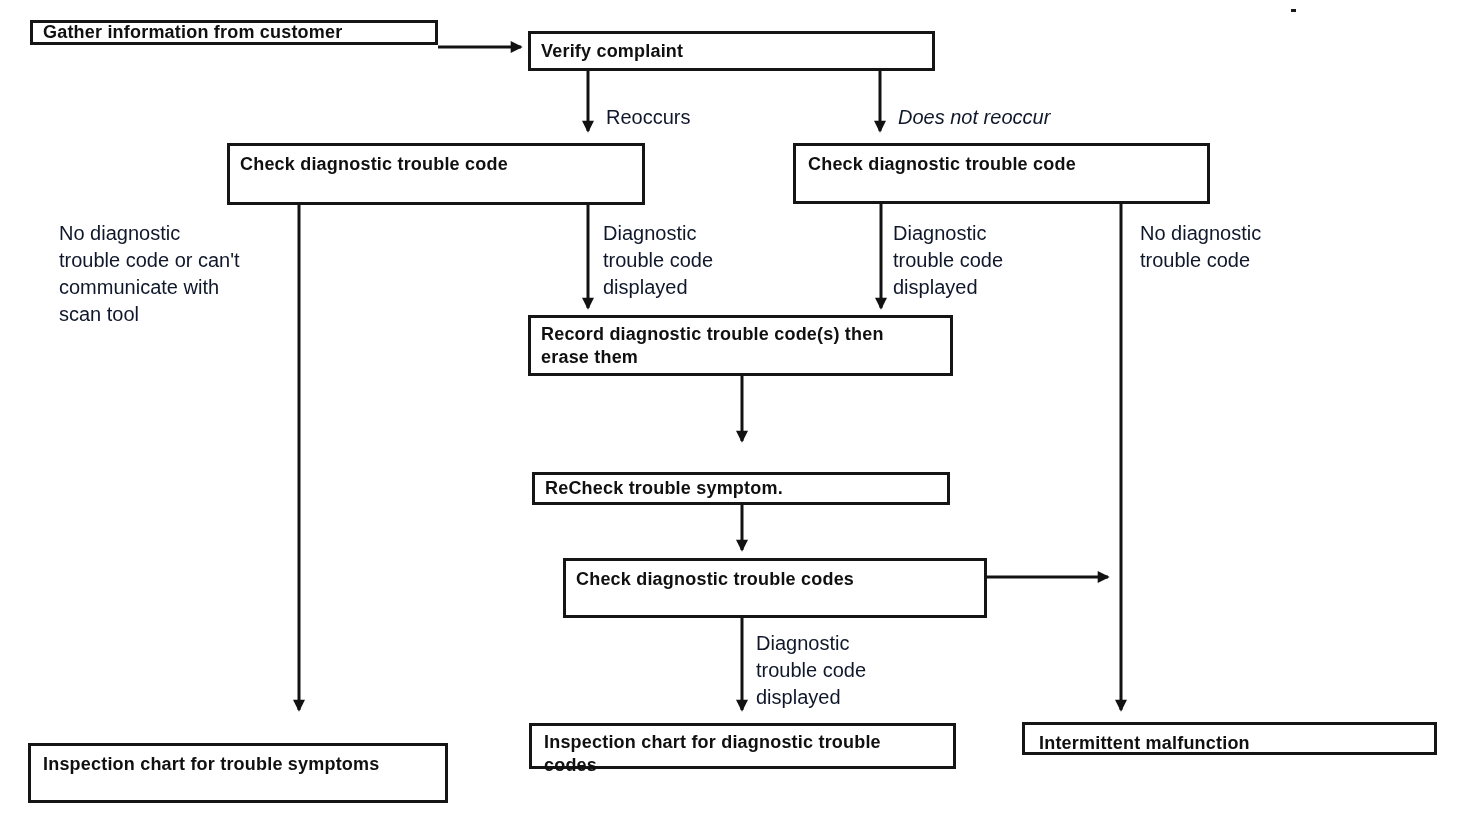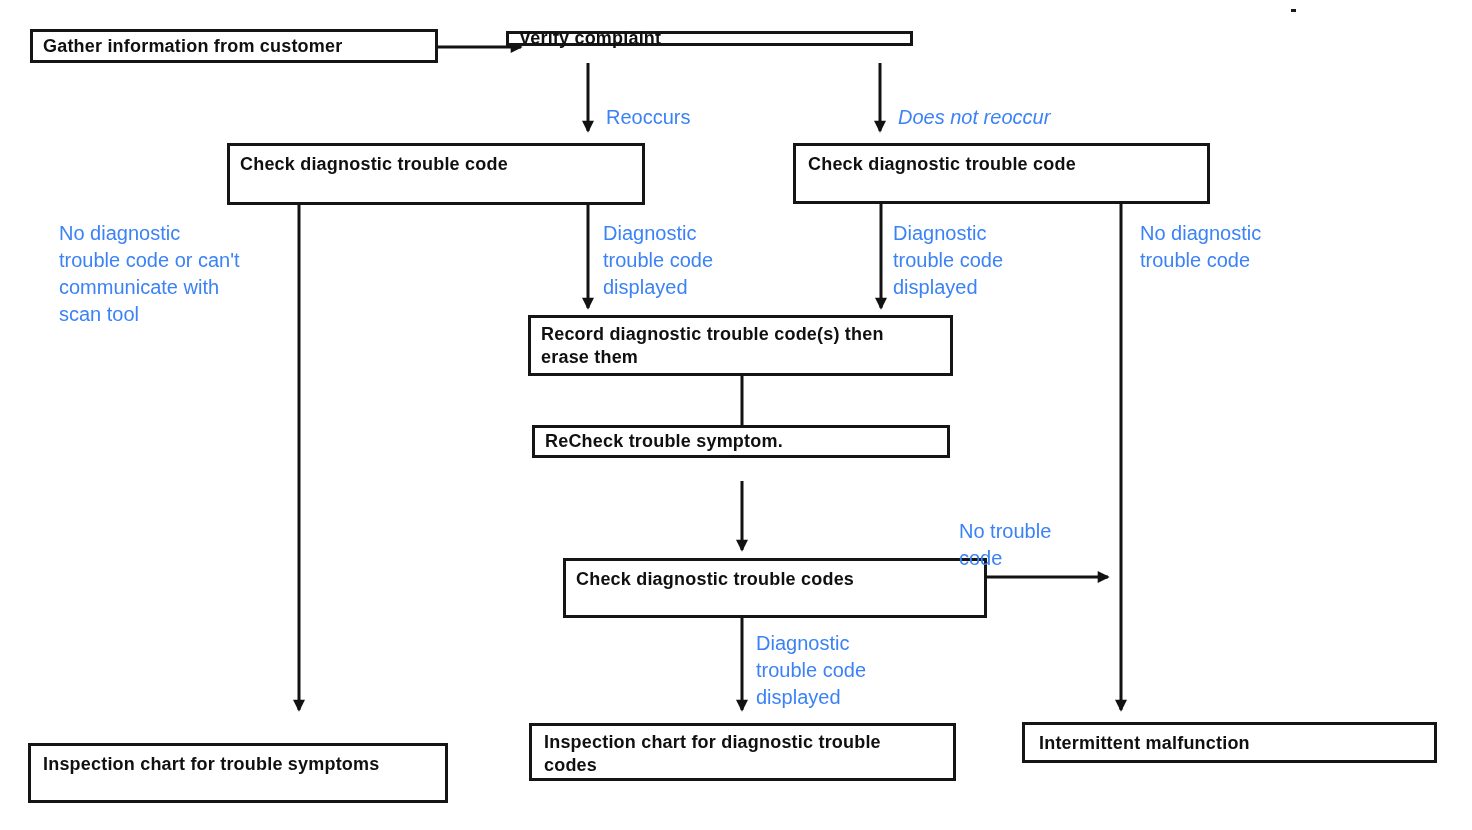--- a/index.html
+++ b/index.html
@@ -46,21 +46,21 @@
     align-items: center;
     padding-top: 0;
     padding-bottom: 0;
   }
   .elabel {
     position: absolute;
     font-weight: 400;
     font-size: 20px;
     line-height: 27px;
     white-space: pre-line;
-    color: #3b82f6;
+    color: #0f172a;
   }
   .artifact-dot {
     position: absolute;
     background: #1a1a1a;
   }
 </style>
 </head>
 <body>
 
 <div class="stage">
@@ -77,41 +77,41 @@
     <path d="M299 205 V710" marker-end="url(#arr)"></path>
     <path d="M588 205 V308" marker-end="url(#arr)"></path>
     <path d="M881 204 V308" marker-end="url(#arr)"></path>
     <path d="M1121 204 V710" marker-end="url(#arr)"></path>
     <path d="M742 376 V441" marker-end="url(#arr)"></path>
     <path d="M742 481 V550" marker-end="url(#arr)"></path>
     <path d="M953 577 H1108" marker-end="url(#arr)"></path>
     <path d="M742 618 V710" marker-end="url(#arr)"></path>
   </svg>
 
-  <div class="node center" style="left:30px; top:29px; width:408px; height:34px;">Gather information from customer</div>
+  <div class="node center" style="left:30px; top:20px; width:408px; height:25px;">Gather information from customer</div>
 
-  <div class="node center" style="left:506px; top:31px; width:407px; height:15px; ">Verify complaint</div>
+  <div class="node center" style="left:528px; top:31px; width:407px; height:40px; ">Verify complaint</div>
 
   <div class="node" style="left:227px; top:143px; width:418px; height:62px; padding-top:7px;">Check diagnostic trouble code</div>
 
   <div class="node" style="left:793px; top:143px; width:417px; height:61px; padding-top:7px; padding-left:12px;">Check diagnostic trouble code</div>
 
   <div class="node" style="left:528px; top:315px; width:425px; height:61px; padding-top:5px;">Record diagnostic trouble code(s) then
 erase them</div>
 
-  <div class="node center" style="left:532px; top:425px; width:418px; height:33px;">ReCheck trouble symptom.</div>
+  <div class="node center" style="left:532px; top:472px; width:418px; height:33px;">ReCheck trouble symptom.</div>
 
   <div class="node" style="left:529px; top:558px; width:424px; height:60px; padding-top:7px;margin-left:34px;">Check diagnostic trouble codes</div>
 
   <div class="node" style="left:28px; top:743px; width:420px; height:60px; padding-top:7px; padding-left:12px;">Inspection chart for trouble symptoms</div>
 
-  <div class="node" style="left:529px; top:723px; width:427px; height:58px; padding-top:5px; padding-left:12px;">Inspection chart for diagnostic trouble
+  <div class="node" style="left:529px; top:723px; width:427px; height:46px; padding-top:5px; padding-left:12px;">Inspection chart for diagnostic trouble
 codes</div>
 
-  <div class="node" style="left:1022px; top:722px; width:415px; height:41px; padding-top:7px; padding-left:14px;">Intermittent malfunction</div>
+  <div class="node" style="left:1022px; top:722px; width:415px; height:33px; padding-top:7px; padding-left:14px;">Intermittent malfunction</div>
 
   <div class="elabel" style="left:606px; top:104px;">Reoccurs</div>
 
   <div class="elabel" style="left:898px; top:104px;font-style:italic;">Does not reoccur</div>
 
   <div class="elabel" style="left:59px; top:220px;">No diagnostic
 trouble code or can't
 communicate with
 scan tool</div>
 
@@ -119,22 +119,20 @@
 trouble code
 displayed</div>
 
   <div class="elabel" style="left:893px; top:220px;">Diagnostic
 trouble code
 displayed</div>
 
   <div class="elabel" style="left:1140px; top:220px;">No diagnostic
 trouble code</div>
 
-  <div class="elabel" style="left:959px; top:518px;">No trouble
-code</div>
 
   <div class="elabel" style="left:756px; top:630px;">Diagnostic
 trouble code
 displayed</div>
 
   <div class="artifact-dot" style="left:1291px; top:9px; width:5px; height:3px;"></div>
 
 </div>
 
 </body></html>

